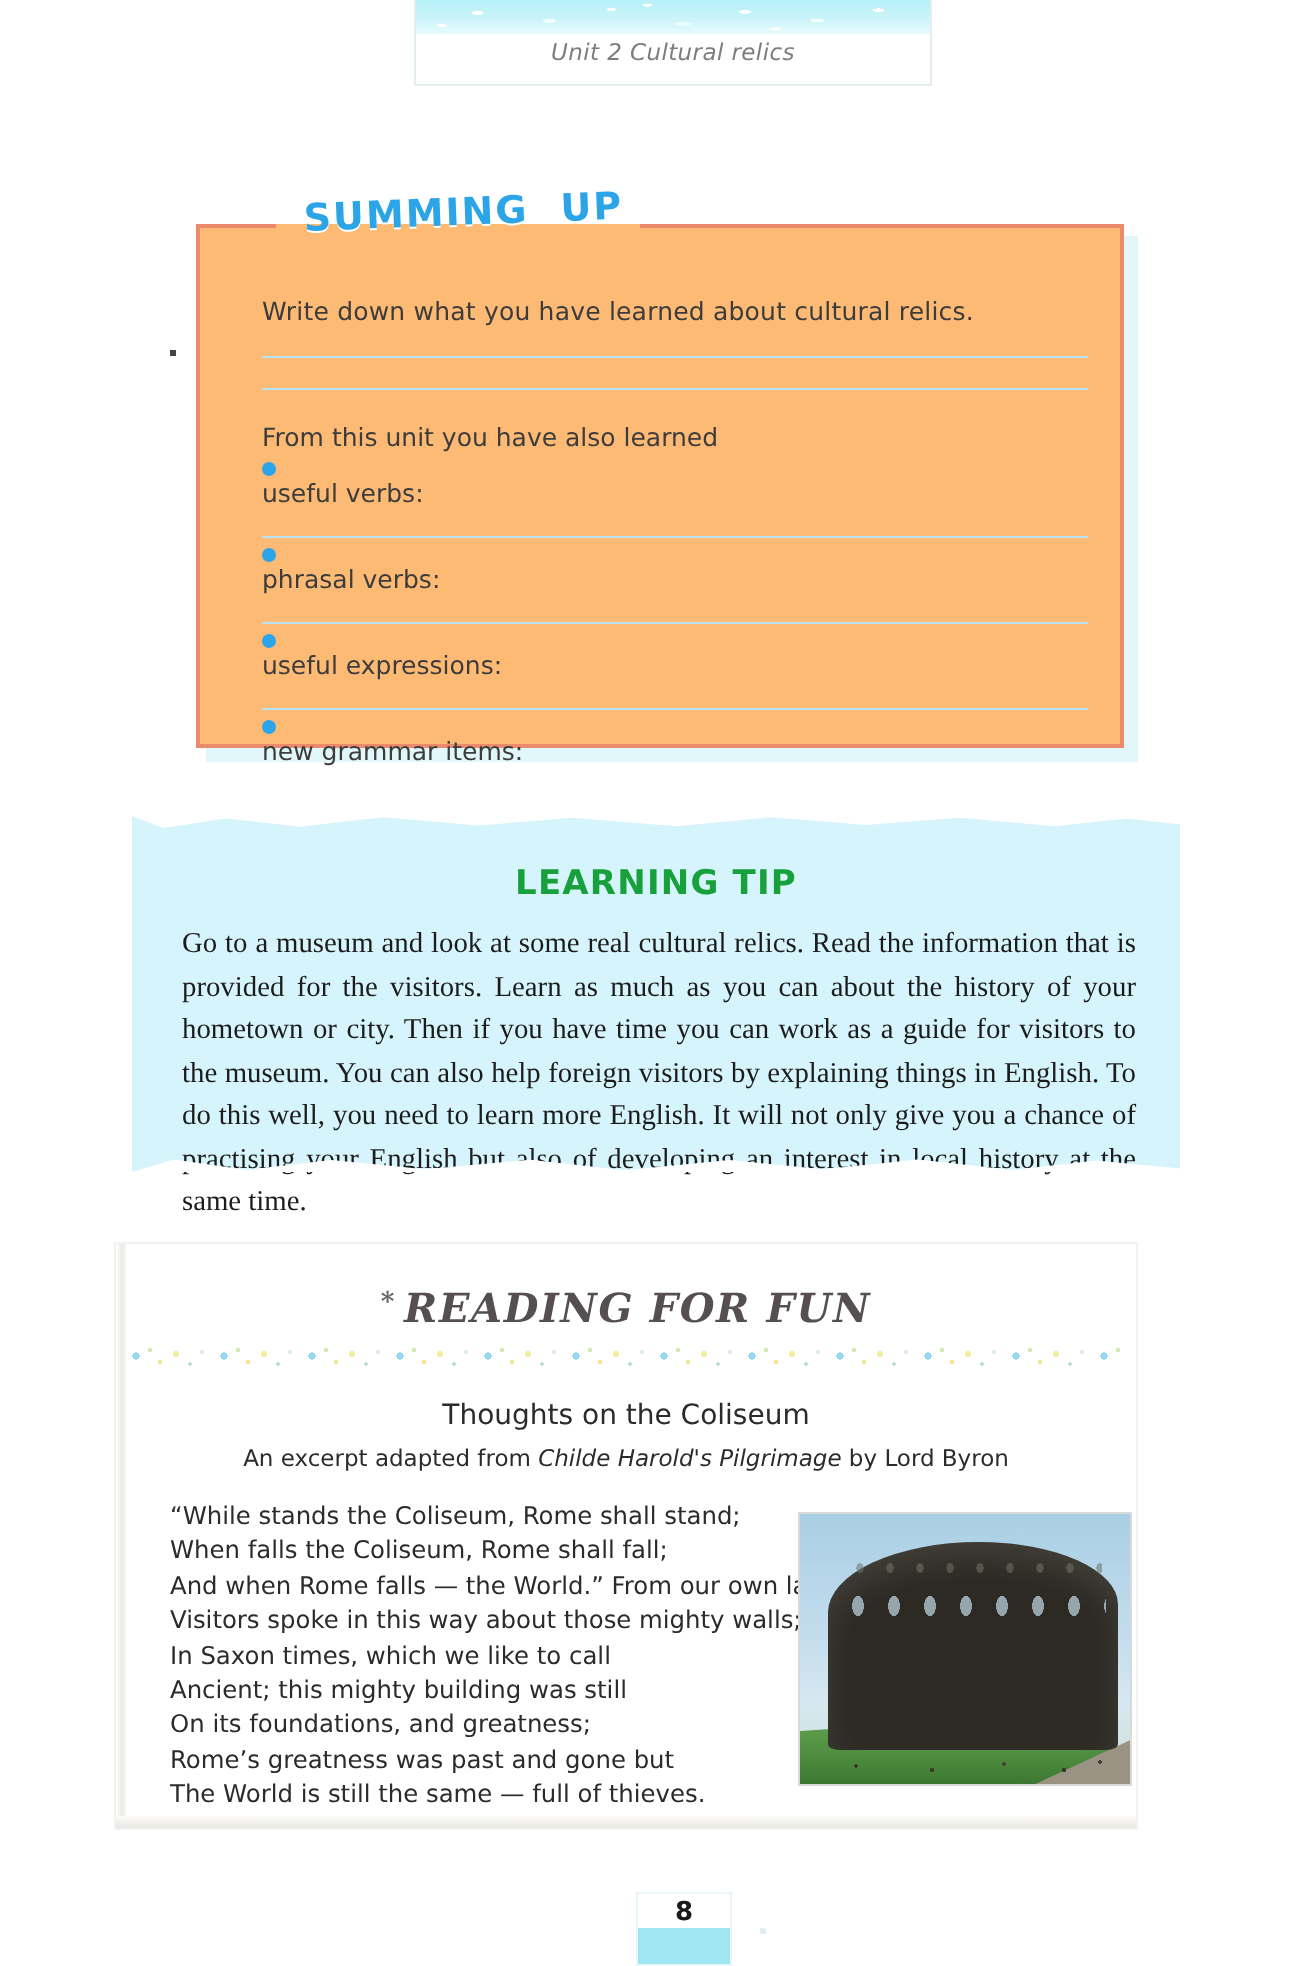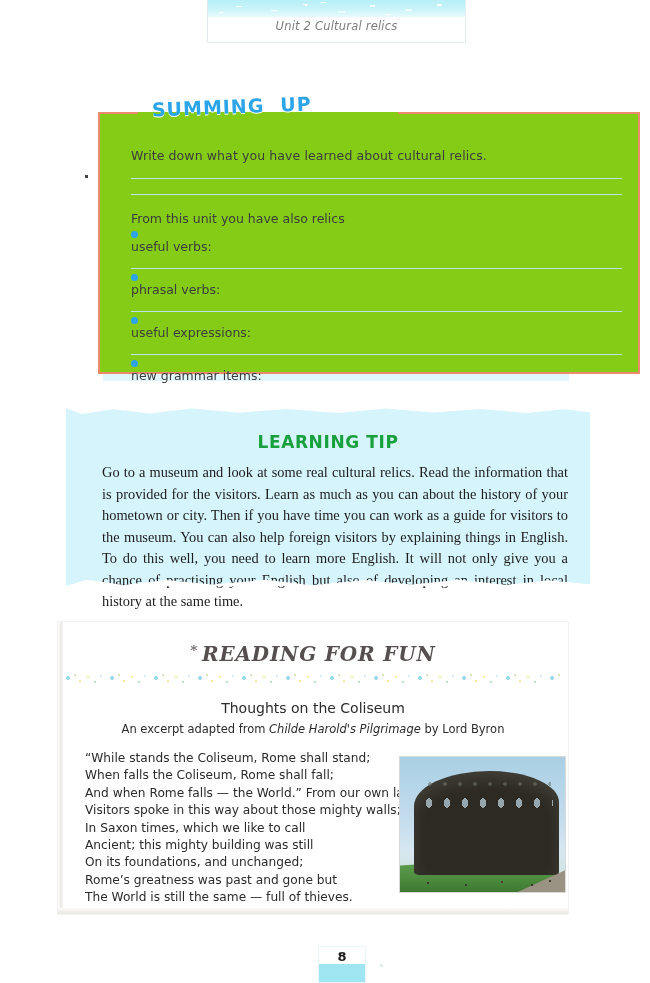--- a/index.html
+++ b/index.html
@@ -64,23 +64,23 @@
     left: 103px;
     top: 118px;
     width: 466px;
     height: 263px;
     background: #e2f7f9;
   }
   .summing-box {
     position: absolute;
     left: 98px;
     top: 112px;
-    width: 542px;
+    width: 464px;
     height: 262px;
-    background: #84cc16;
+    background: #fdba74;
     box-sizing: border-box;
   }
   .sb-edge {
     position: absolute;
     background: #ec8b6c;
   }
   .sb-left   { left: 0;   top: 0;    width: 1.6px; height: 100%; }
   .sb-right  { right: 0;  top: 0;    width: 1.6px; height: 100%; }
   .sb-bottom { left: 0;   bottom: 0; height: 1.6px; width: 100%; }
   .sb-top-l  { left: 0;   top: 0;    height: 1.6px; width: 40px; }
@@ -211,21 +211,20 @@
   .tip-body {
     position: absolute;
     left: 25px;
     right: 22px;
     top: 54px;
     font-family: "Liberation Serif", serif;
     font-size: 14.4px;
     line-height: 21.5px;
     color: #1c1c1c;
     text-align: justify;
-    margin-left: 11px;
   }
 
   
   .fun-box {
     position: absolute;
     left: 58px;
     top: 622px;
     width: 510px;
     height: 292px;
     background: #ffffff;
@@ -434,21 +433,21 @@
   <div class="sb-edge sb-right"></div>
   <div class="sb-edge sb-bottom"></div>
   <div class="sb-edge sb-top-l"></div>
   <div class="sb-edge sb-top-r"></div>
 
   <div class="sb-inner">
     <div class="sb-prompt">Write down what you have learned about cultural relics.</div>
     <div class="rule"></div>
     <div class="rule"></div>
 
-    <div class="sb-subprompt">From this unit you have also relics</div>
+    <div class="sb-subprompt">From this unit you have also learned</div>
 
     <div class="bullet-row">
       <span class="bullet-dot"></span>
       <span class="bullet-label">useful verbs:</span>
       <span class="bullet-rule"></span>
     </div>
     <div class="gap-rule"></div>
 
     <div class="bullet-row">
       <span class="bullet-dot"></span>
@@ -490,21 +489,21 @@
   <div class="poem-credit">
     <span>An excerpt adapted from </span><i>Childe Harold's Pilgrimage</i><span> by Lord Byron</span>
   </div>
   <div class="poem-lines">
     <div>“While stands the Coliseum, Rome shall stand;</div>
     <div>When falls the Coliseum, Rome shall fall;</div>
     <div>And when Rome falls — the World.” From our own land</div>
     <div>Visitors spoke in this way about those mighty walls;</div>
     <div>In Saxon times, which we like to call</div>
     <div>Ancient; this mighty building was still</div>
-    <div>On its foundations, and unchanged;</div>
+    <div>On its foundations, and greatness;</div>
     <div>Rome’s greatness was past and gone but</div>
     <div>The World is still the same — full of thieves.</div>
   </div>
 </div>
 <div class="fun-edge-l"></div>
 <div class="fun-edge-b"></div>
 
 <div class="photo">
   <div class="photo-sky"></div>
   <div class="photo-grass"></div>

